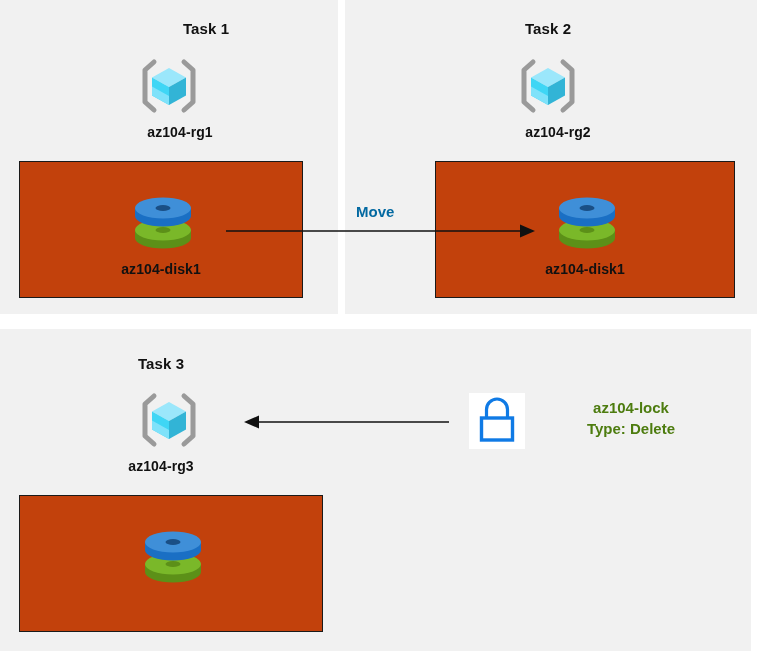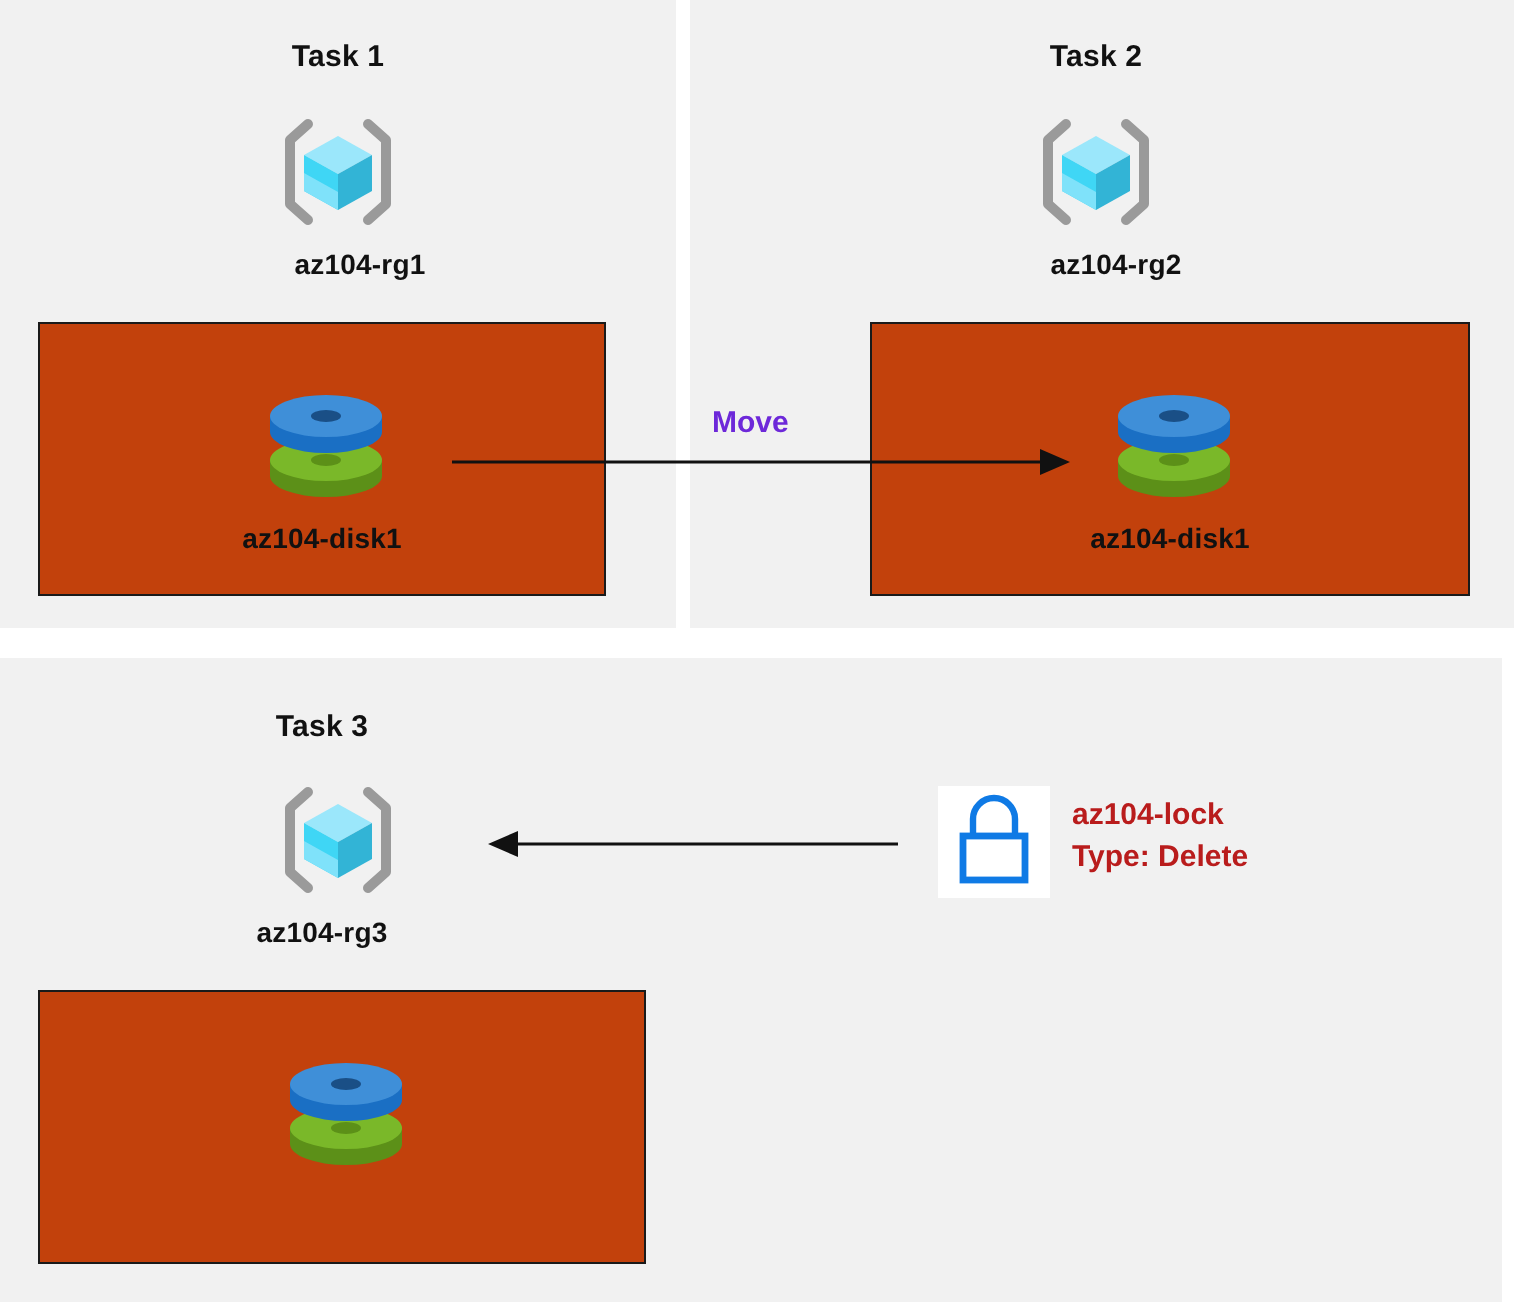--- a/index.html
+++ b/index.html
@@ -68,41 +68,41 @@
     background: #ffffff;
   }
   .arrow-svg {
     position: absolute;
     overflow: visible;
   }
   .move-label {
     position: absolute;
     font-size: 15px;
     font-weight: bold;
-    color: #6d28d9;
+    color: #0369a1;
     white-space: nowrap;
   }
   .lock-text {
     position: absolute;
     font-size: 15px;
     font-weight: bold;
-    color: #b91c1c;
+    color: #4d7c0f;
     line-height: 21px;
     white-space: nowrap;
-    text-align: left;
+    text-align: center;
   }
 </style>
 </head>
 <body>
 
 <div id="canvas">
 
   <div class="panel" id="panel-task1">
 
-    <div class="task-title" style="left:0px; top:20px; width:338px;">Task 1</div>
+    <div class="task-title" style="left:0px; top:20px; width:338px;padding-left:37px;">Task 1</div>
 
     <div class="rg-icon" style="left:140px; top:57px;">
       <svg viewBox="0 0 58 58" width="58" height="58" aria-hidden="true">
 
         <path d="M14 5 L5 13 L5 45 L14 53" fill="none" stroke="#9a9a9a" stroke-width="5" stroke-linecap="round" stroke-linejoin="round"></path>
 
         <path d="M44 5 L53 13 L53 45 L44 53" fill="none" stroke="#9a9a9a" stroke-width="5" stroke-linecap="round" stroke-linejoin="round"></path>
 
         <polygon points="29,11 46,20.5 29,30 12,20.5" fill="#9be7fb"></polygon>
 

